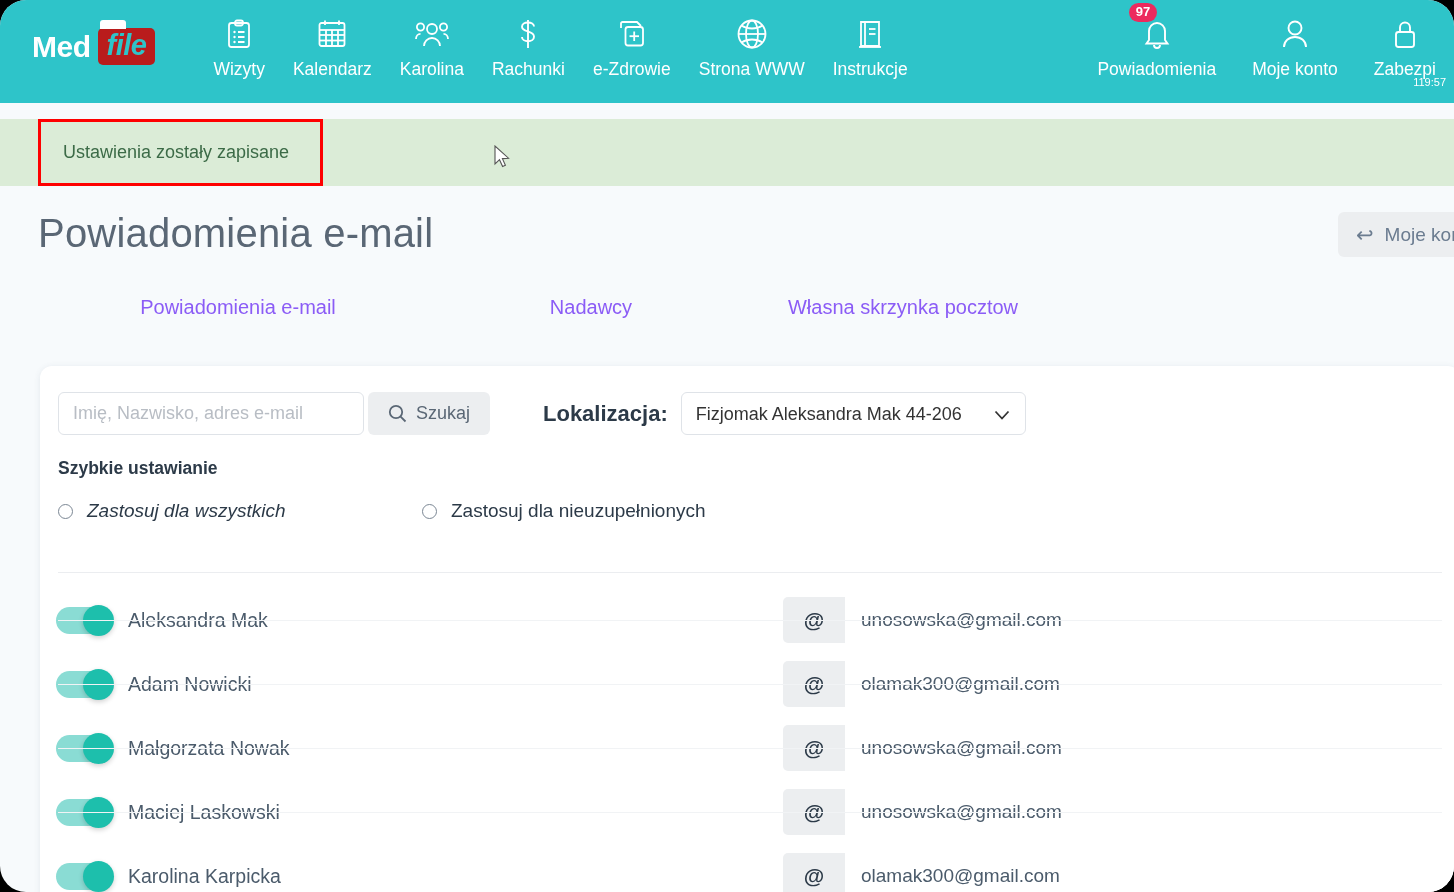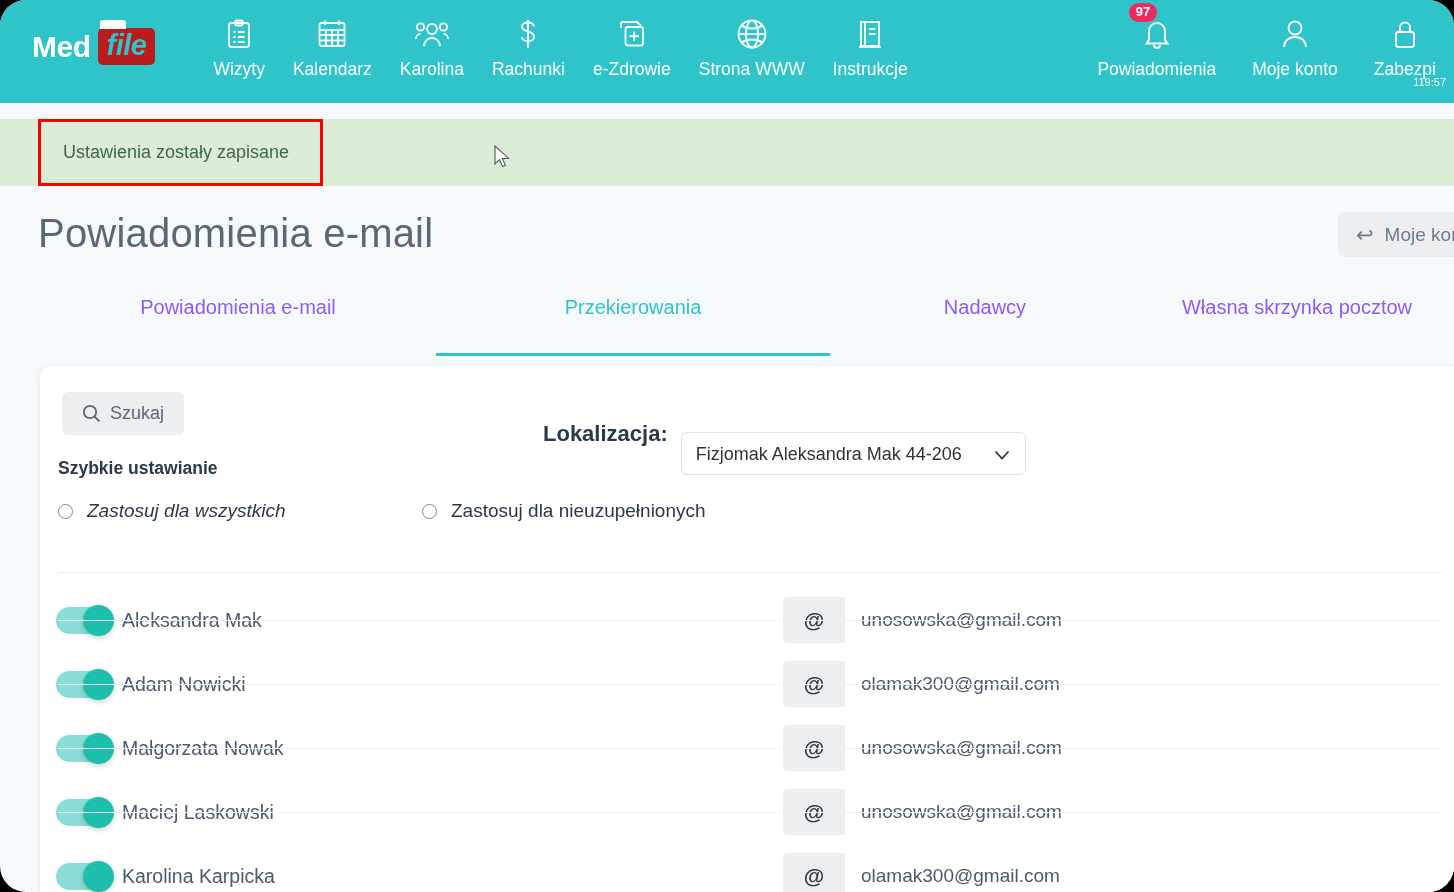--- a/index.html
+++ b/index.html
@@ -222,21 +222,21 @@
     cursor: pointer;
   }
   .toggle .knob {
     position: absolute; right: -2px; top: -2px;
     width: 31px; height: 31px;
     background: #1dbfac;
     border-radius: 50%;
     box-shadow: 0 2px 5px rgba(0,0,0,0.18);
   }
   .row-name {
-    position: absolute; left: 82px;
+    position: absolute; left: 88px;
     font-size: 19.5px; color: #4b5b6b;
   }
 
   .email-field {
     position: absolute; left: 743px;
     display: flex; align-items: center;
     width: 711px; height: 46px;
   }
   .email-prefix {
     width: 62px; height: 46px;
@@ -420,48 +420,46 @@
 
   <div id="account-button">
     <span class="arw">↩</span>
     <span>Moje kon</span>
   </div>
 
   <div id="tabs">
     <div class="tab" style="width:396px">
       <span>Powiadomienia e-mail</span>
     </div>
-    <div class="tab active" style="width:394px">
-      <span>Przekierowania</span>
-    </div>
     <div class="tab" style="width:310px">
       <span>Nadawcy</span>
     </div>
     <div class="tab" style="width:314px">
       <span>Własna skrzynka pocztow</span>
     </div>
   </div>
 
   <div id="card">
 
     <div id="searchrow">
+      <input id="search-input" type="text" placeholder="Imię, Nazwisko, adres e-mail" style="">
       <button id="search-button">
         <span class="mag">
           <svg width="19" height="19" viewBox="0 0 19 19" fill="none" stroke="#5a6775" stroke-width="1.8">
             <circle cx="8" cy="8" r="6.2"></circle>
             <line x1="12.6" y1="12.6" x2="17.5" y2="17.5"></line>
           </svg>
         </span>
         <span>Szukaj</span>
       </button>
     </div>
 
     <div id="locrow">
       <span id="loc-label">Lokalizacja:</span>
-      <div style="position:relative;margin-top:40px;">
+      <div style="position:relative;">
         <select id="loc-select">
           <option>Fizjomak Aleksandra Mak 44-206</option>
         </select>
         <span id="loc-chev">
           <svg width="16" height="11" viewBox="0 0 16 11" fill="none" stroke="#333" stroke-width="1.8">
             <polyline points="1.5,1.5 8,8.5 14.5,1.5"></polyline>
           </svg>
         </span>
       </div>
     </div>

